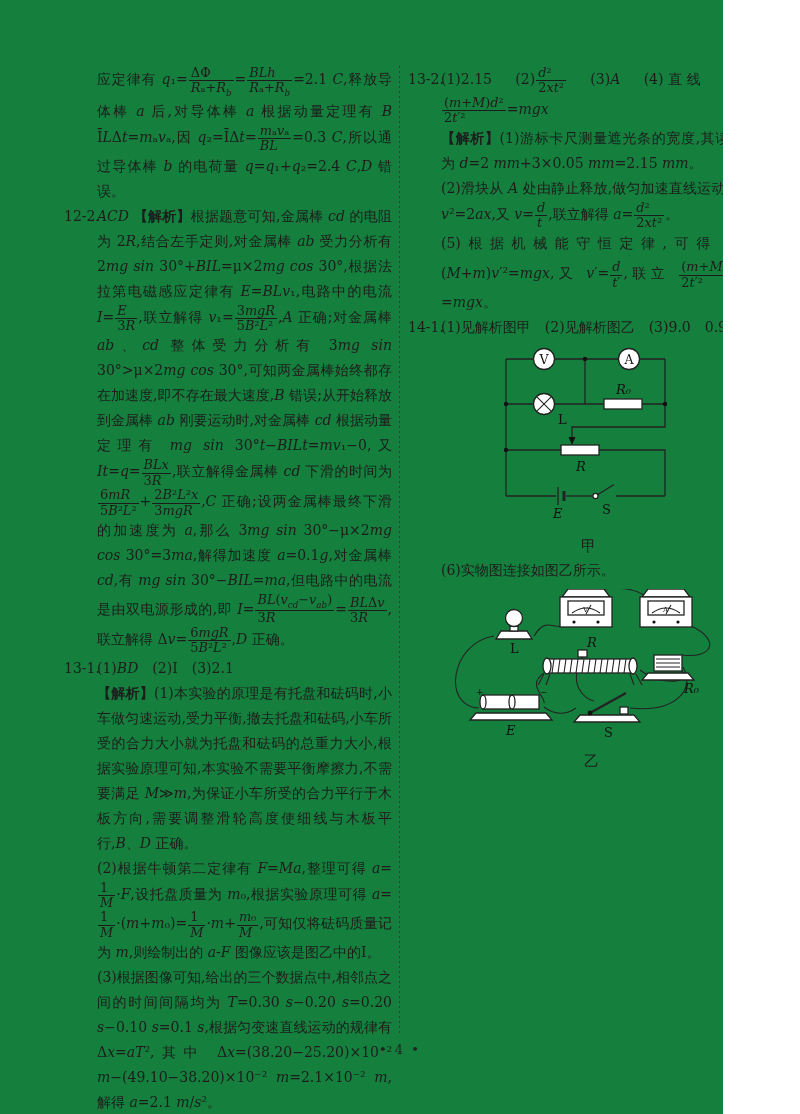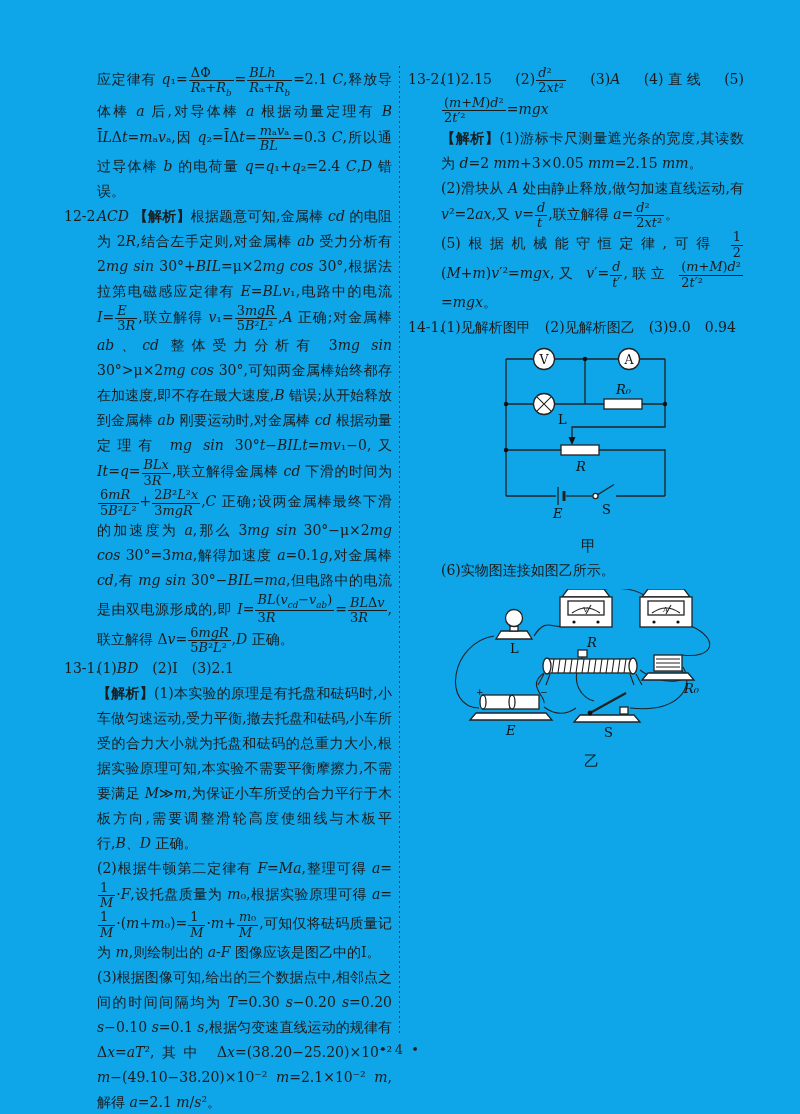--- a/index.html
+++ b/index.html
@@ -1,17 +1,17 @@
 <!DOCTYPE html>
 <html><head>
 <meta charset="utf-8">
 <style>
   html,body{margin:0;padding:0;background:#ffffff;}
   .page{
-    position:relative;width:800px;height:1114px;background:#0ea5e9;
+    position:relative;width:723px;height:1114px;background:#15803d;
     font-family:"DejaVu Serif","Liberation Serif",serif;
     color:#1c1c1c;overflow:hidden;
   }
   .col{position:absolute;top:66px;font-size:14px;line-height:25px;text-align:justify;}
   .col-left{left:64px;width:328px;}
   .col-right{left:408px;width:336px;}
   .divider{
     position:absolute;left:399px;top:66px;width:1px;height:968px;
     background:repeating-linear-gradient(to bottom,#3a3a3a 0 2.2px,transparent 2.2px 5px);
   }

